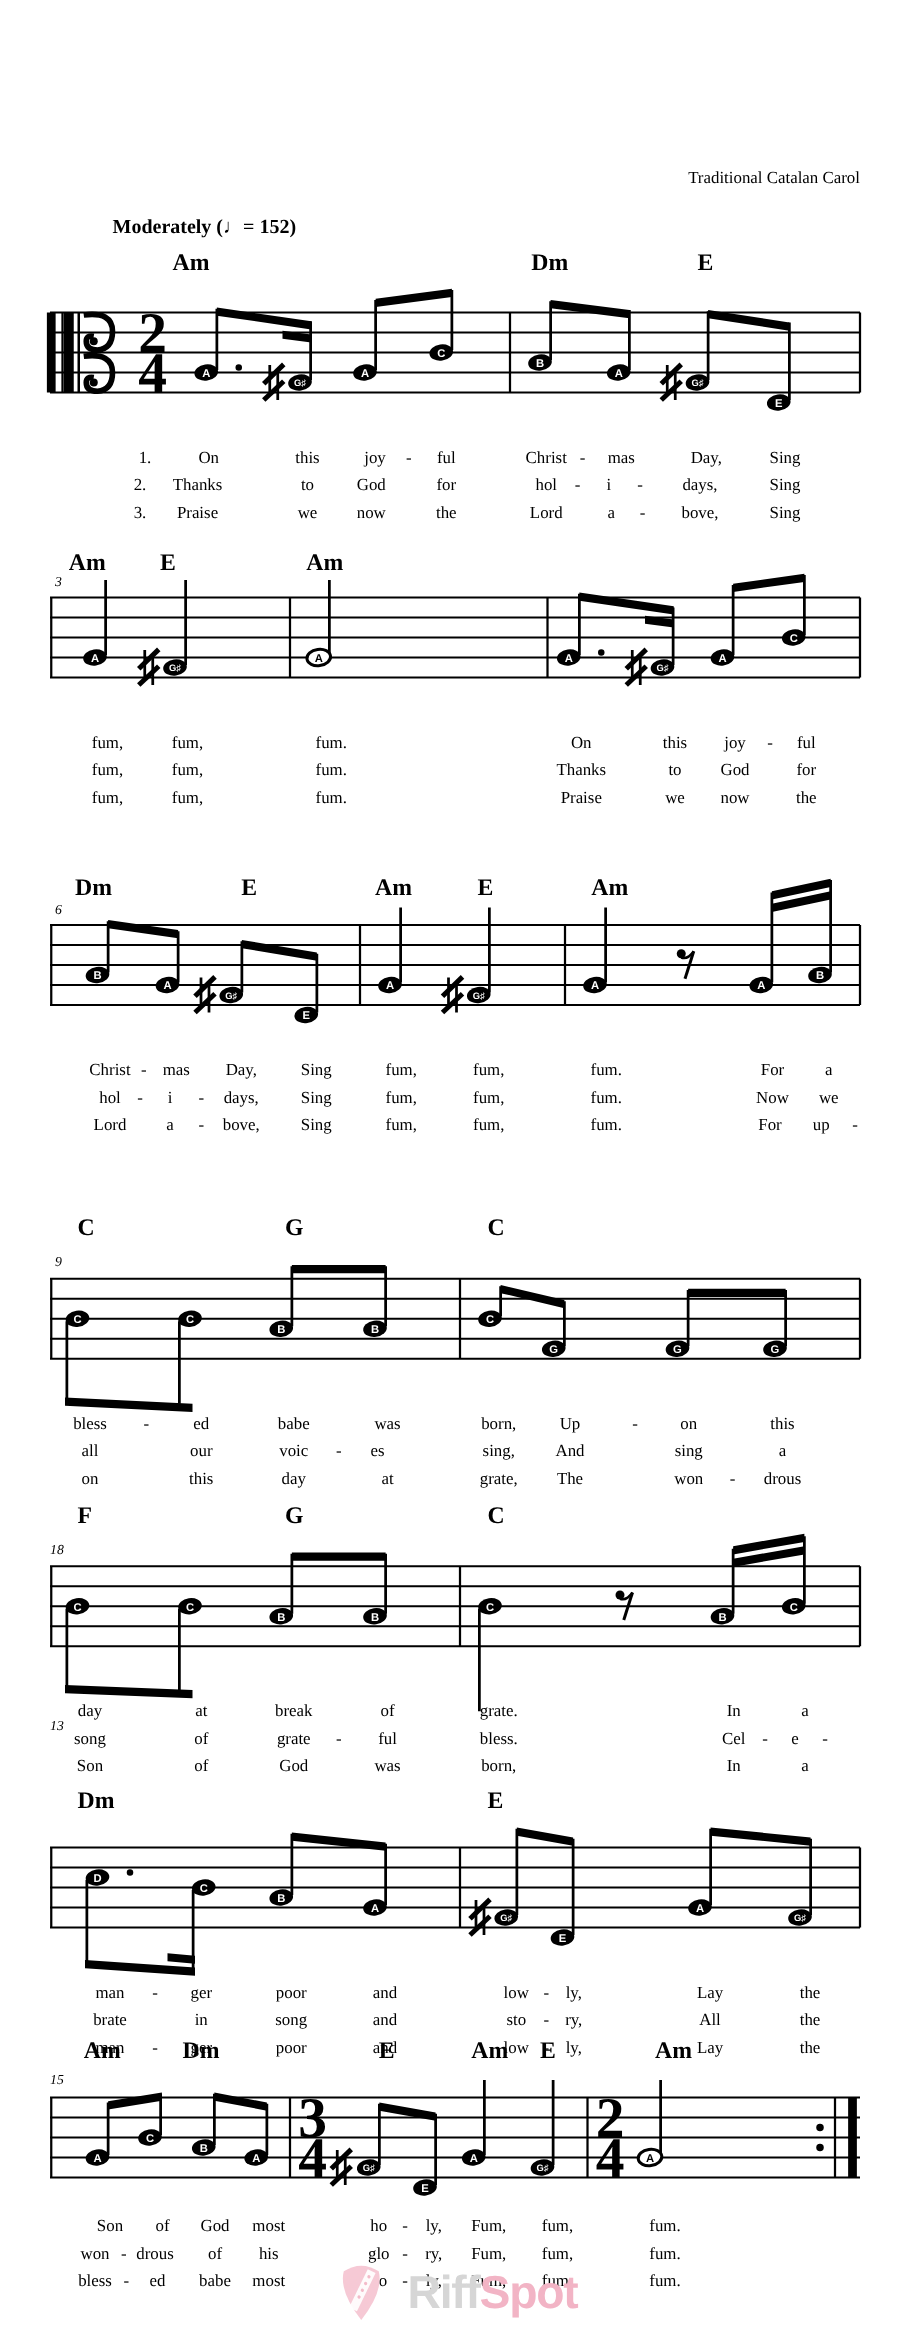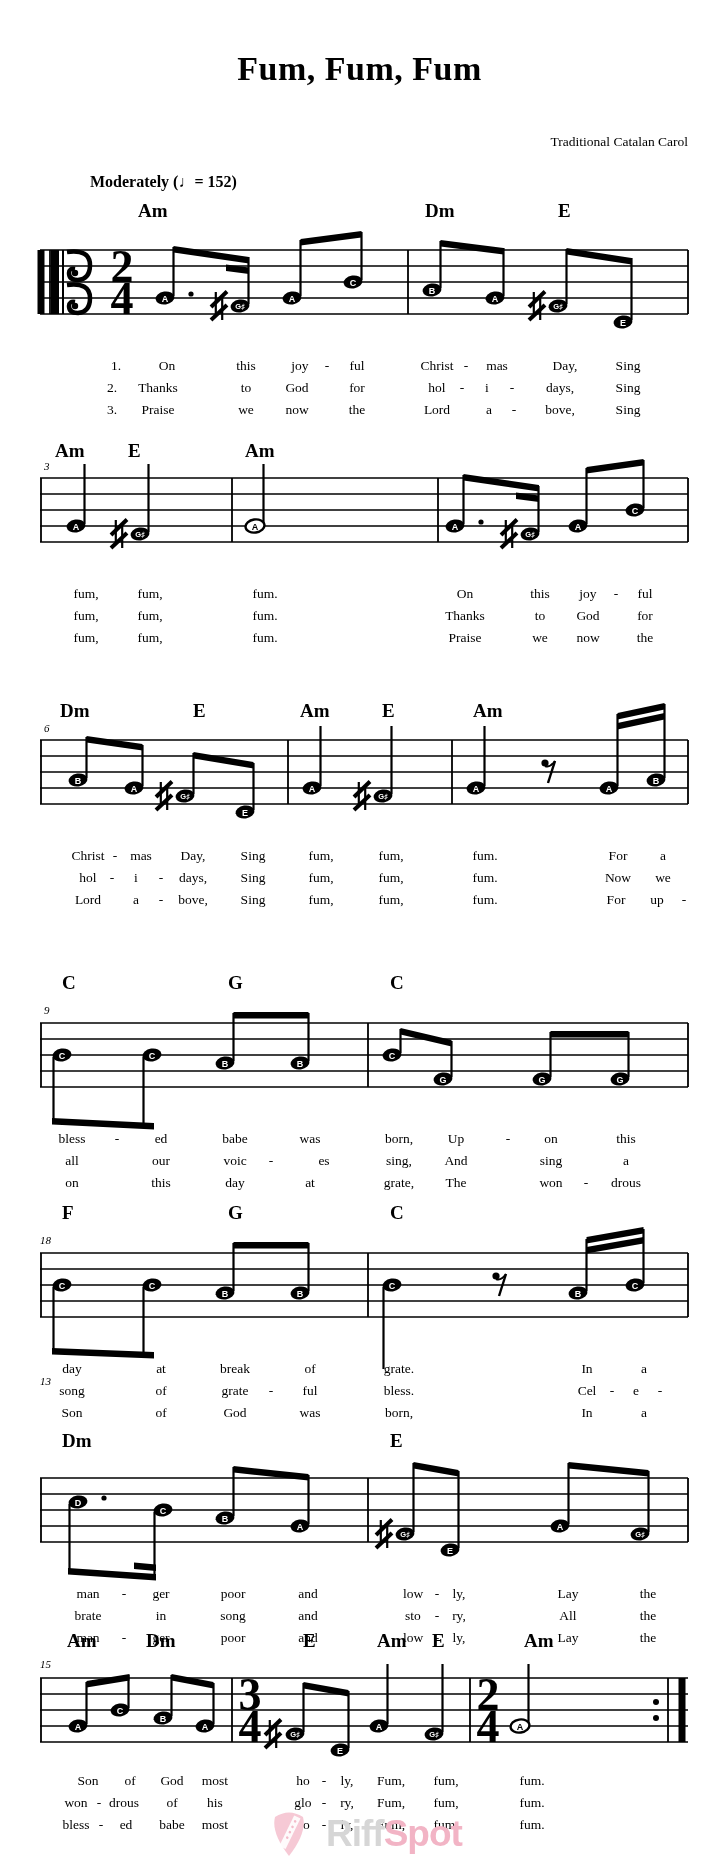--- a/index.html
+++ b/index.html
@@ -15,21 +15,20 @@
   .mnum{position:absolute;font-size:11px;font-style:italic;}
   .lyr{position:absolute;transform:translateX(-50%);font-size:13.5px;white-space:nowrap;}
   .wm{position:absolute;left:270px;top:1810px;display:flex;align-items:center;}
   .wm-text{font-family:"Liberation Sans","DejaVu Sans",sans-serif;font-weight:bold;
            font-size:37px;letter-spacing:-1px;margin-left:18px;}
 </style>
 </head>
 <body>
 
 <div id="page">
-  <div class="title">Fum, Fum, Fum</div>
   <div class="attribution">Traditional Catalan Carol</div>
   <div class="tempo"><span>Moderately</span>&nbsp;<span>(♩= 152)</span></div>
   <svg id="score-svg" width="719" height="1860" viewBox="0 0 719 1860">
       <line x1="40" y1="250" x2="688" y2="250" stroke="#000000" stroke-width="1.5"></line>
       <line x1="40" y1="266" x2="688" y2="266" stroke="#000000" stroke-width="1.5"></line>
       <line x1="40" y1="282" x2="688" y2="282" stroke="#000000" stroke-width="1.5"></line>
       <line x1="40" y1="298" x2="688" y2="298" stroke="#000000" stroke-width="1.5"></line>
       <line x1="40" y1="314" x2="688" y2="314" stroke="#000000" stroke-width="1.5"></line>
       <line x1="41" y1="250" x2="41" y2="314" stroke="#000000" stroke-width="7"></line>
       <line x1="50" y1="250" x2="50" y2="314" stroke="#000000" stroke-width="1.8"></line>
@@ -584,21 +583,21 @@
       <div class="lyr" style="left: 310px; top: 1131px;">was</div>
       <div class="lyr" style="left: 399px; top: 1131px;">born,</div>
       <div class="lyr" style="left: 456px; top: 1131px;">Up</div>
       <div class="lyr" style="left: 508px; top: 1131px;">-</div>
       <div class="lyr" style="left: 551px; top: 1131px;">on</div>
       <div class="lyr" style="left: 626px; top: 1131px;">this</div>
       <div class="lyr" style="left: 72px; top: 1153px;">all</div>
       <div class="lyr" style="left: 161px; top: 1153px;">our</div>
       <div class="lyr" style="left: 235px; top: 1153px;">voic</div>
       <div class="lyr" style="left: 271px; top: 1153px;">-</div>
-      <div class="lyr" style="left: 324px; top: 1153px;">es</div>
+      <div class="lyr" style="left: 302px; top: 1153px;">es</div>
       <div class="lyr" style="left: 399px; top: 1153px;">sing,</div>
       <div class="lyr" style="left: 456px; top: 1153px;">And</div>
       <div class="lyr" style="left: 551px; top: 1153px;">sing</div>
       <div class="lyr" style="left: 626px; top: 1153px;">a</div>
       <div class="lyr" style="left: 72px; top: 1175px;">on</div>
       <div class="lyr" style="left: 161px; top: 1175px;">this</div>
       <div class="lyr" style="left: 235px; top: 1175px;">day</div>
       <div class="lyr" style="left: 310px; top: 1175px;">at</div>
       <div class="lyr" style="left: 399px; top: 1175px;">grate,</div>
       <div class="lyr" style="left: 456px; top: 1175px;">The</div>

